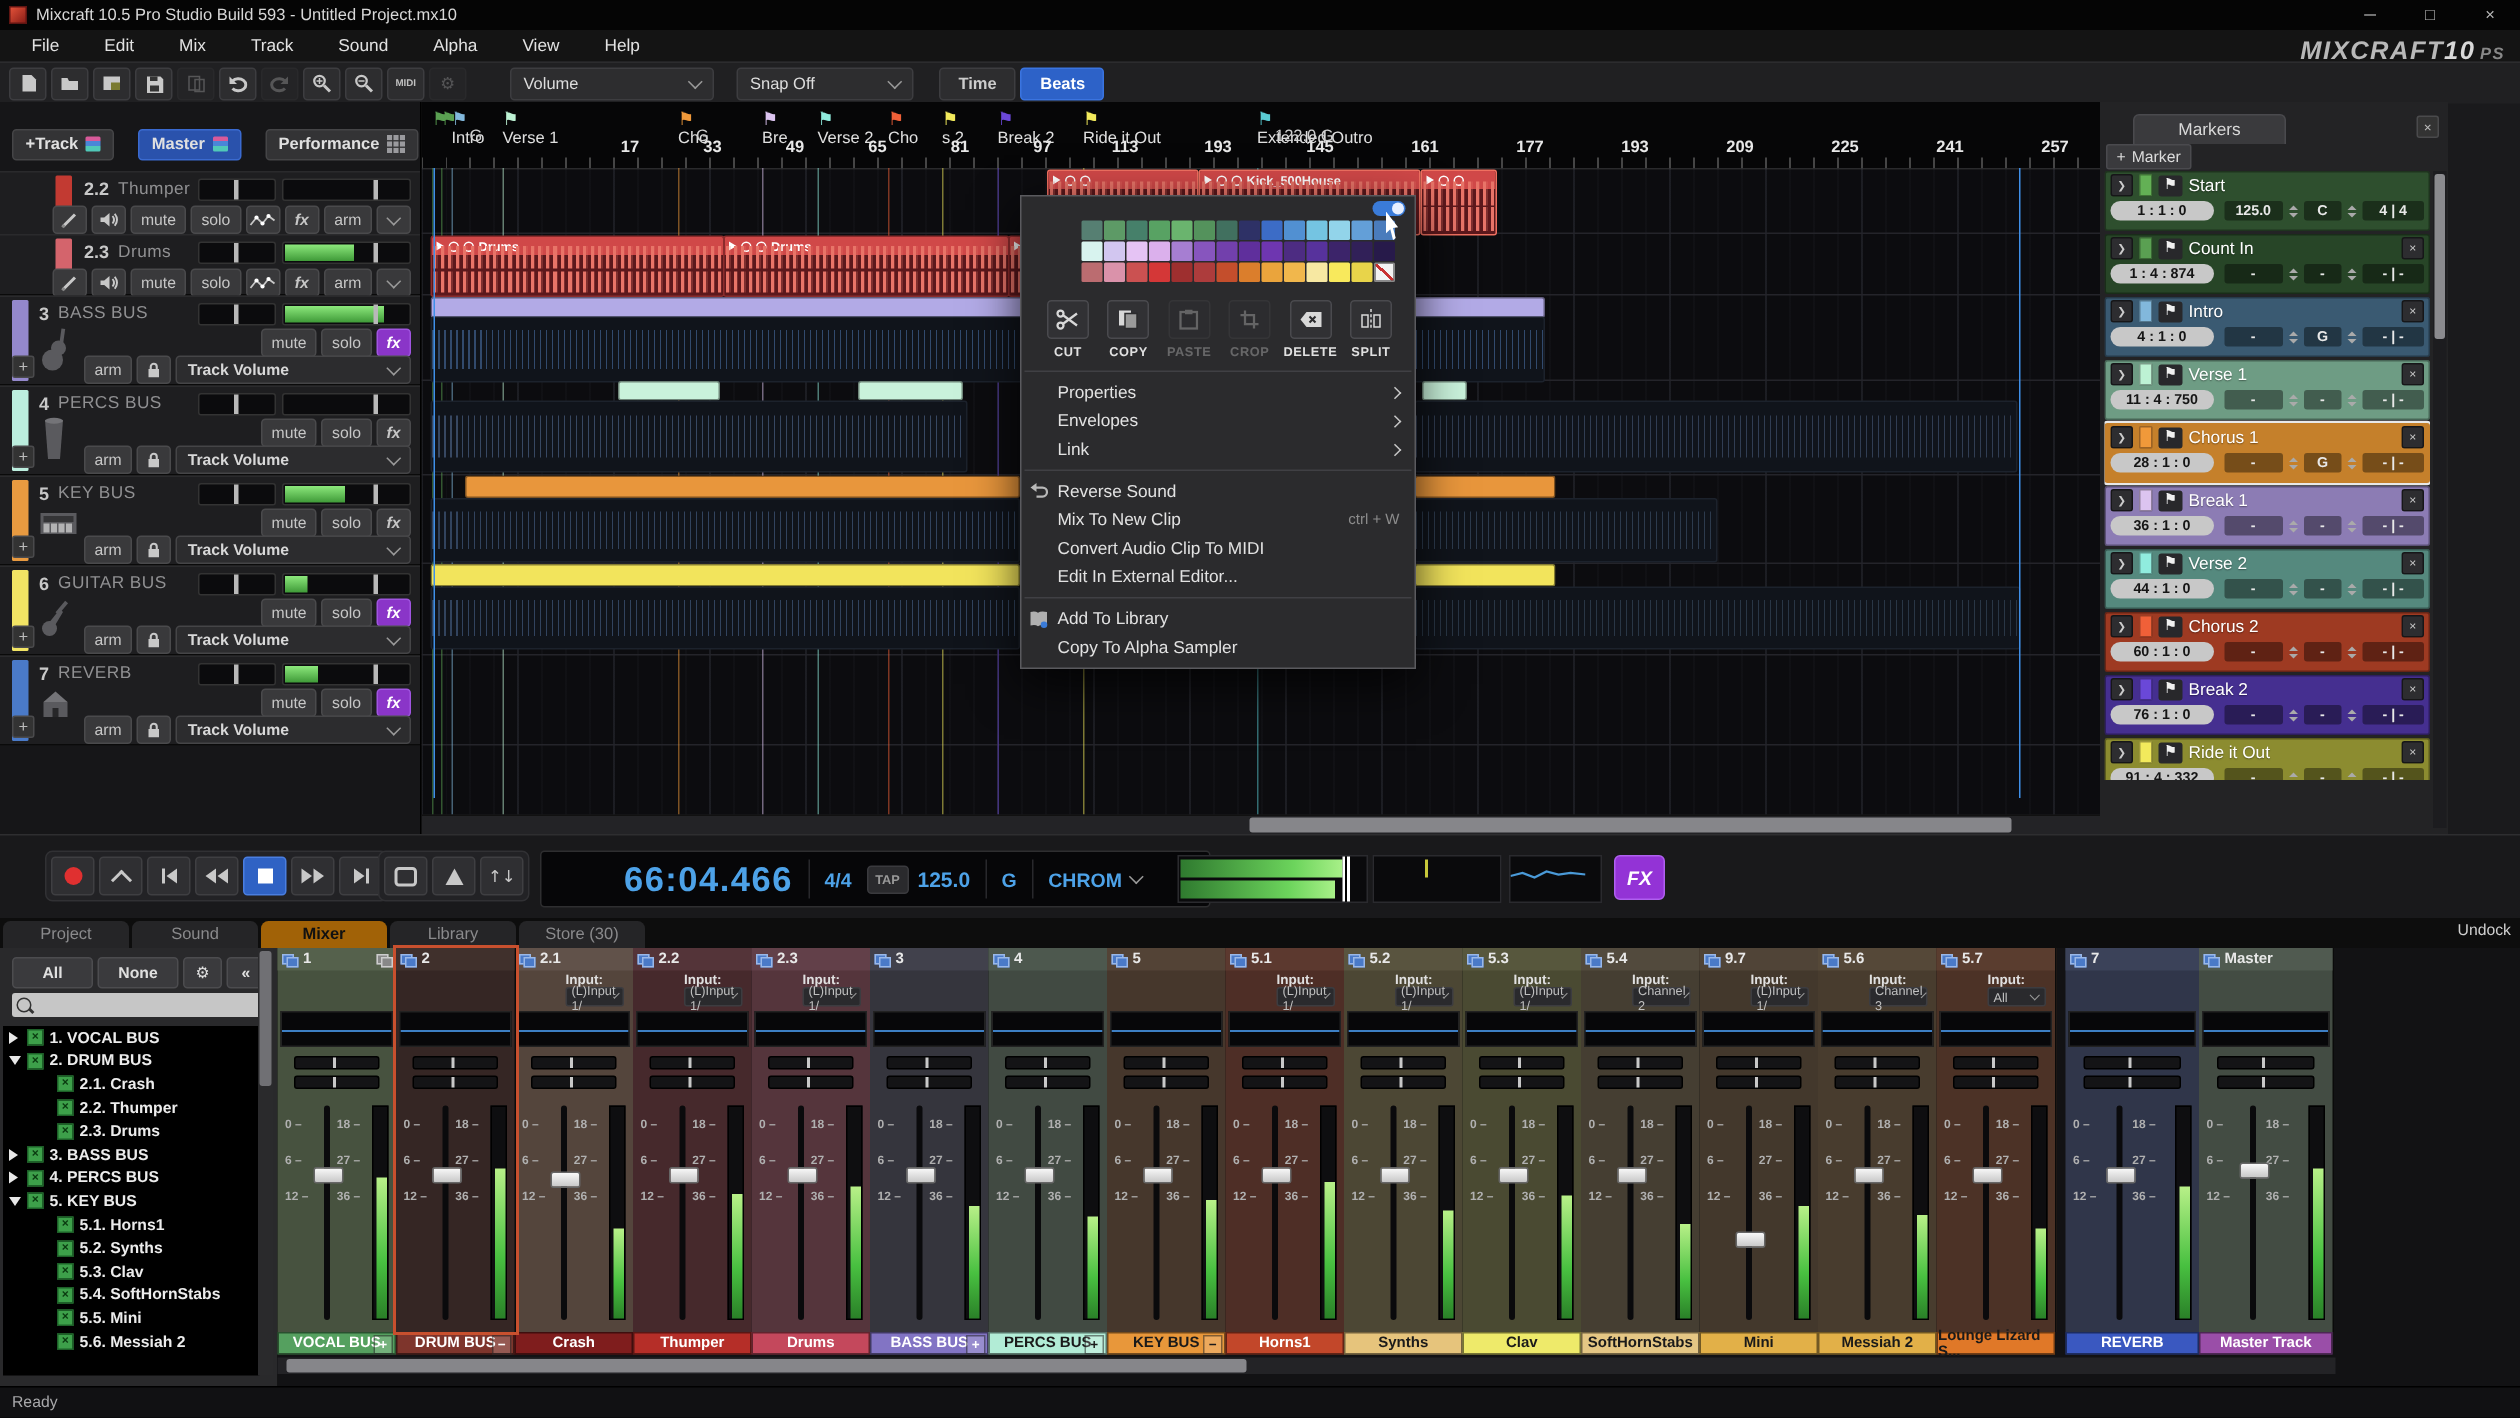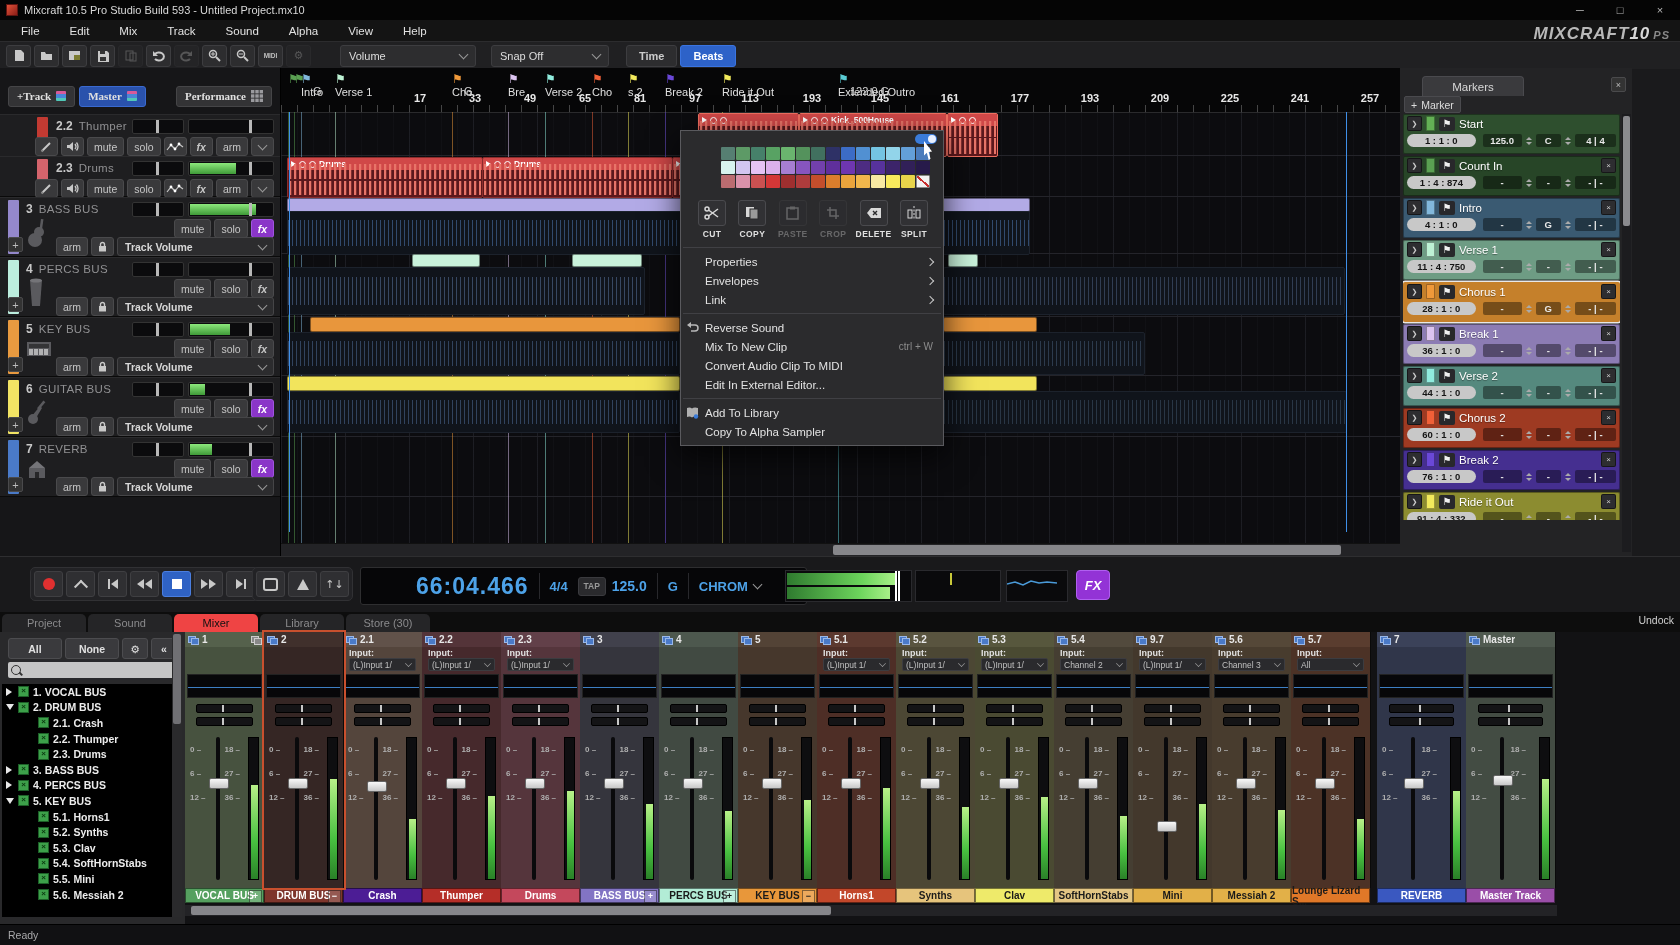--- a/index.html
+++ b/index.html
@@ -25,21 +25,21 @@
   .tbtn{width:23px;height:20px;background:#2d2d2f;border:1px solid #3d3d40;border-radius:3px;display:flex;align-items:center;justify-content:center;color:#c0c0c0;}
   .tbtn.dis{opacity:.32;}
   .tbtn svg{display:block;}
   .tsel{height:20px;background:#2d2d2f;border:1px solid #3d3d40;border-radius:3px;display:flex;align-items:center;justify-content:space-between;padding:0 8px;color:#ddd;font-size:11px;}
   .chev{width:6px;height:6px;border-right:1.5px solid #999;border-bottom:1.5px solid #999;transform:rotate(45deg);margin-top:-3px;}
   .tb-toggle{height:20px;border:1px solid #3d3d40;border-radius:3px;display:flex;align-items:center;justify-content:center;padding:0 12px;background:#2d2d2f;color:#ccc;font-weight:bold;font-size:11px;}
   .tb-toggle.on{background:#2d62c8;color:#fff;border-color:#3a74e0;}
 
   
   .trackpanel{position:absolute;top:68px;left:0;width:280px;height:488px;background:#161618;border-right:1px solid #000;}
-  .tp-head{position:absolute;top:16px;left:8px;right:8px;height:24px;display:flex;align-items:center;gap:4px;font-family:Liberation Serif, serif;}
+  .tp-head{position:absolute;top:16px;left:8px;right:8px;height:24px;display:flex;align-items:center;gap:16px;}
   .tp-btn{height:19px;background:#333335;border:1px solid #454547;border-radius:3px;display:flex;align-items:center;gap:5px;padding:0 8px;color:#e0e0e0;font-weight:bold;font-size:11px;}
   .tp-btn.blue{background:#2a52ac;border-color:#3a6ad0;}
   .stack-ic{width:10px;height:10px;border-radius:1px;background:linear-gradient(#d85a9a 0 3px,#4a86d8 3px 6.5px,#50c8b8 6.5px 10px);}
   .trk{position:absolute;left:0;width:280px;background:#1e1e20;border-top:1px solid #2a2a2c;border-bottom:1px solid #0a0a0a;}
   .trk .cstrip{position:absolute;top:2px;bottom:2px;width:11px;border-radius:1px;}
   .trk-num{font-weight:bold;color:#c8c8c8;font-size:12px;}
   .trk-name{color:#909092;font-size:11.5px;margin-left:6px;letter-spacing:.3px;}
   .slider{height:13px;background:#0b0b0d;border:1px solid #333;border-radius:2px;position:relative;}
   .slider .hnd{position:absolute;top:0;bottom:0;width:3px;background:#b8b8b8;}
   .slider .fill{position:absolute;left:1px;top:1px;bottom:1px;background:linear-gradient(#8ce87c,#3f9a38);}
@@ -144,21 +144,21 @@
   .meterbox{position:absolute;left:785px;top:13px;width:125px;height:30px;background:#0a0a0c;border:1px solid #2a2a2e;}
   .mbar{position:absolute;left:1px;height:12px;background:linear-gradient(90deg,#2f7a2f,#6cd45c 70%,#a8f088);}
   .mfader{position:absolute;top:0;bottom:0;width:5px;background:linear-gradient(90deg,#fff 0 2px,#000 2px 3px,#fff 3px 5px);}
   .peakbox{position:absolute;left:915px;top:13px;width:84px;height:30px;background:#0a0a0c;border:1px solid #2a2a2e;}
   .wavebox{position:absolute;left:1006px;top:13px;width:60px;height:30px;background:#0a0a0c;border:1px solid #2a2a2e;}
   .fxbtn{position:absolute;left:1076px;top:13px;width:32px;height:28px;background:#9333d6;border:1px solid #b060f0;border-radius:4px;color:#fff;font-weight:bold;font-style:italic;font-size:13px;display:flex;align-items:center;justify-content:center;}
 
   
   .btabs{position:absolute;top:612px;left:0;right:0;height:20px;background:#0d0d0d;display:flex;gap:2px;padding-left:2px;}
   .btab{width:84px;height:18px;margin-top:2px;border-radius:5px 5px 0 0;background:#252527;color:#8a8a8c;display:flex;align-items:center;justify-content:center;font-size:11px;}
-  .btab.active{background:#ef4444;color:#111;font-weight:normal;}
+  .btab.active{background:#a16207;color:#111;font-weight:bold;}
   .undock{position:absolute;right:6px;top:2px;color:#d0d0d0;font-size:10.5px;}
 
   
   .libpanel{position:absolute;top:632px;left:0;width:185px;height:293px;background:#29292b;border-right:1px solid #000;}
   .lib-row{position:absolute;top:6px;left:8px;right:8px;height:20px;display:flex;gap:3px;}
   .lib-btn{flex:1;height:19px;background:#3a3a3d;border:1px solid #4c4c4f;border-radius:3px;color:#e0e0e0;font-weight:bold;font-size:10.5px;display:flex;align-items:center;justify-content:center;}
   .lib-ic{width:24px;flex:none;}
   .searchbox{position:absolute;top:30px;left:8px;right:8px;height:16px;background:#c6c6c6;border-radius:2px;display:flex;align-items:center;padding-left:3px;}
   .mag{width:8px;height:8px;border:1.5px solid #333;border-radius:50%;position:relative;}
   .mag:after{content:"";position:absolute;left:7px;top:7px;width:4px;height:1.5px;background:#333;transform:rotate(45deg);}
@@ -172,21 +172,21 @@
   .tree-scroll .thumb{position:absolute;left:1px;right:1px;top:2px;height:90px;background:#707074;border-radius:2px;}
 
   
   .mixer{position:absolute;top:632px;left:185px;right:0;height:293px;background:#121214;}
   .strip{position:absolute;top:0;height:256px;border-right:1px solid #0a0a0a;display:flex;flex-direction:column;}
   .strip.sel{outline:2px solid #c8502e;z-index:2;}
   .s-head{height:15px;display:flex;align-items:center;gap:4px;padding:0 3px;font-weight:bold;color:#e8e8e8;font-size:10px;}
   .dbl-sq{width:10px;height:8px;position:relative;flex:none;}
   .dbl-sq i{position:absolute;width:6px;height:5px;background:#4a7ac8;border:1px solid #9ab8e8;}
   .dbl-sq i:last-child{left:3px;top:2px;}
-  .s-input{height:24px;padding:1px 6px;}
+  .s-input{height:24px;padding:1px 6px;margin-left:28px;}
   .s-input .lab{font-weight:bold;font-size:9px;color:#e0e0e0;}
   .s-input .box{height:11px;background:#2a2a2d;border:1px solid #3c3c40;border-radius:2px;display:flex;align-items:center;justify-content:space-between;padding:0 3px;color:#c0c0c0;font-size:8.5px;}
   .s-spec{height:22px;margin:1px 2px;background:#070709;border:1px solid #222;
       background-image:linear-gradient(transparent 0 12px,#3d7fc4 12px 13px,transparent 13px);}
   .s-knobs{height:32px;display:flex;flex-direction:column;align-items:center;justify-content:center;gap:4px;}
   .kslider{width:70%;height:7px;background:#141416;border:1px solid #000;border-radius:2px;position:relative;}
   .kslider i{position:absolute;left:46%;top:0;bottom:0;width:2px;background:#c8c8c8;}
   .s-fader{flex:1;position:relative;margin:2px 2px 4px;}
   .fscale{position:absolute;font-size:8px;color:#b0b0b0;font-weight:bold;}
   .fslot{position:absolute;left:38%;width:4px;top:4px;bottom:4px;background:#0a0a0c;border-radius:2px;}
@@ -1391,21 +1391,21 @@
           <div class="fscale" style="left: 3px; top: 60px;">12 –</div>
           <div class="fscale" style="left: 50%; top: 12px;">18 –</div>
           <div class="fscale" style="left: 50%; top: 36px;">27 –</div>
           <div class="fscale" style="left: 50%; top: 60px;">36 –</div>
           <div class="fslot"></div>
           <div class="fhnd" style="top: 32%;"></div>
           <div class="fmeter-bg"></div>
           <div class="fmeter" style="height: 40%;"></div>
         </div>
       </div>
-      <div class="striplabel" style="left: 158px; width: 79px; background: #4c1d95; color: rgb(255, 255, 255);">Crash</div>
+      <div class="striplabel" style="left: 158px; width: 79px; background: #7f1d1d; color: rgb(255, 255, 255);">Crash</div>
       <div class="strip" style="left: 237px; width: 79px; background: rgb(70, 41, 44);">
         <div class="s-head" style="background: rgb(84, 52, 57);">
           <div class="dbl-sq">
             <i></i>
             <i></i>
           </div>
           <div>2.2</div>
         </div>
         <div class="s-input">
           <div class="lab">Input:</div>

